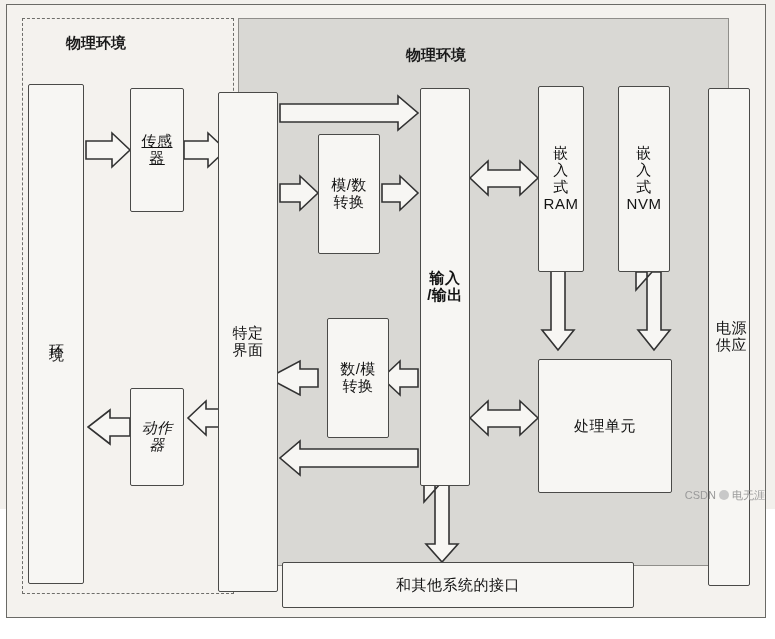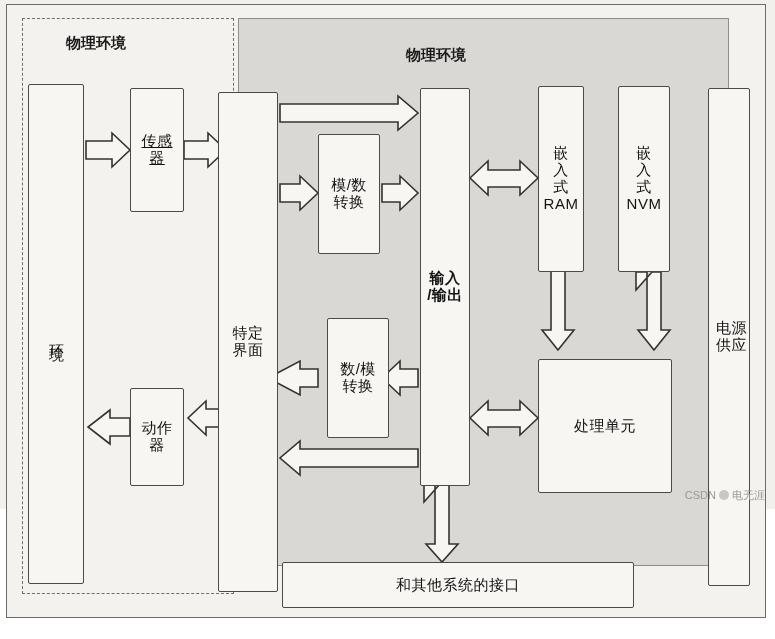--- a/index.html
+++ b/index.html
@@ -170,21 +170,21 @@
 
   <div class="box vertical" style="left:28px; top:84px; width:56px; height:500px;">
     <span class="txt">环境</span>
   </div>
 
   <div class="box" style="left:130px; top:88px; width:54px; height:124px;text-decoration:underline;">
     <span class="txt">传感
 器</span>
   </div>
 
-  <div class="box" style="left:130px; top:388px; width:54px; height:98px;">
+  <div class="box" style="left:130px; top:388px; width:54px; height:98px;font-style:italic;">
     <span class="txt">动作
 器</span>
   </div>
 
   <div class="box" style="left:218px; top:92px; width:60px; height:500px;">
     <span class="txt">特定
 界面</span>
   </div>
 
   <div class="box" style="left:318px; top:134px; width:62px; height:120px;">

